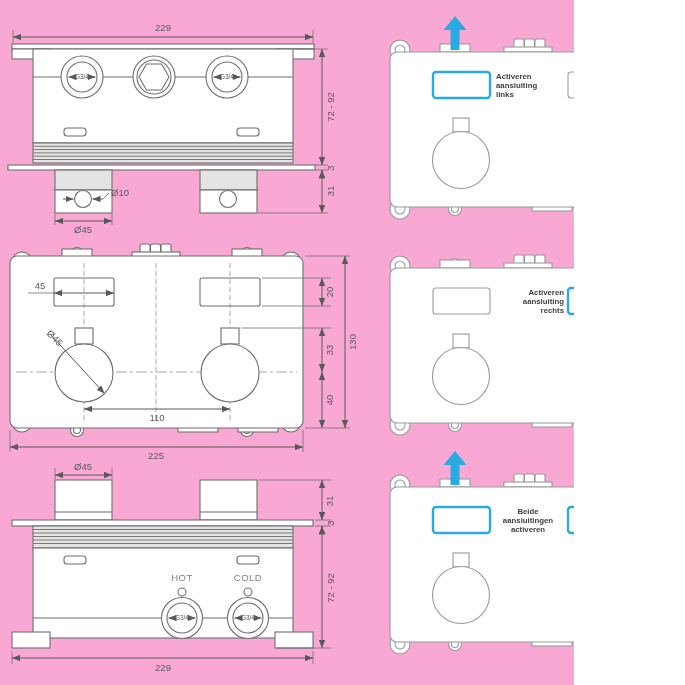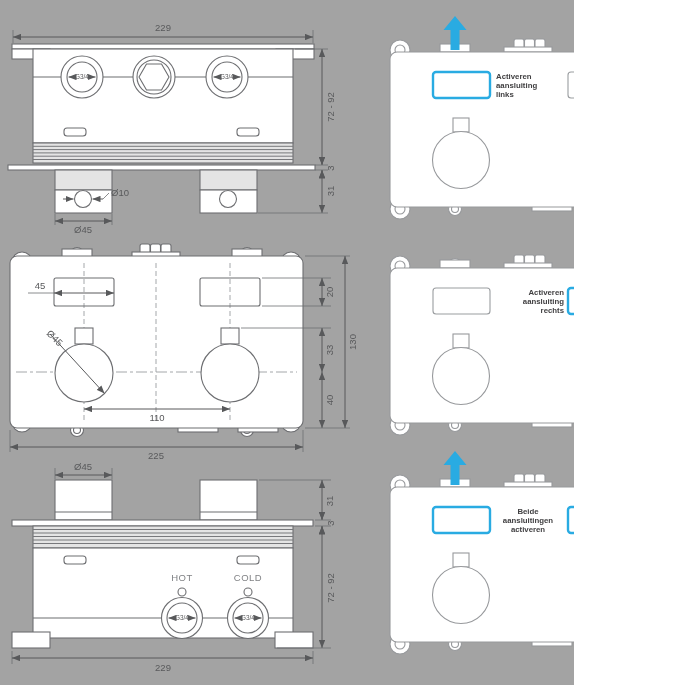--- a/index.html
+++ b/index.html
@@ -1,16 +1,16 @@
 <!DOCTYPE html>
 <html><head>
 <meta charset="utf-8">
 <style>
   html,body{margin:0;padding:0;background:#ffffff;}
-  .stage{width:574px;height:685px;position:relative;background:#a3a3a3;overflow:hidden;text-align:right;}
+  .stage{width:574px;height:685px;position:relative;background:#f9a8d4;overflow:hidden;text-align:right;}
   svg{font-family:"Liberation Sans",sans-serif;}
   
   .k   {fill:none;stroke:#6d6e71;stroke-width:1.1;}
   .kf  {fill:#ffffff;stroke:#6d6e71;stroke-width:1.1;}
   .kg  {fill:#e4e4e4;stroke:#6d6e71;stroke-width:1.1;}
   .rib {stroke:#77787b;stroke-width:1;}
   
   .v   {fill:none;stroke:#97999c;stroke-width:1.1;}
   .vf  {fill:#ffffff;stroke:#97999c;stroke-width:1.1;}
   

